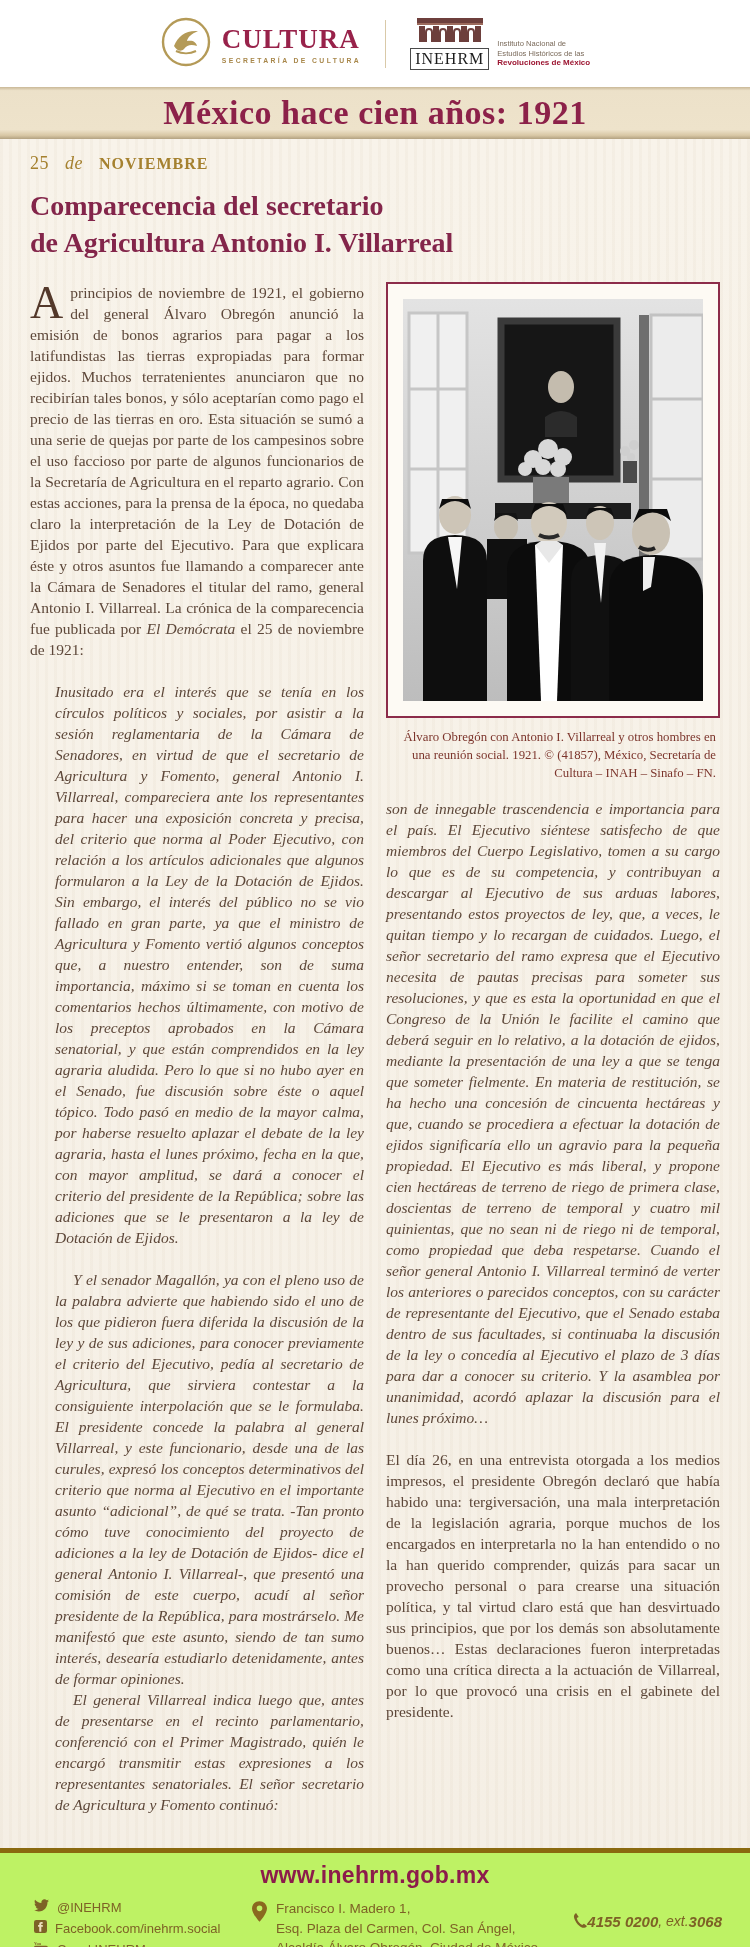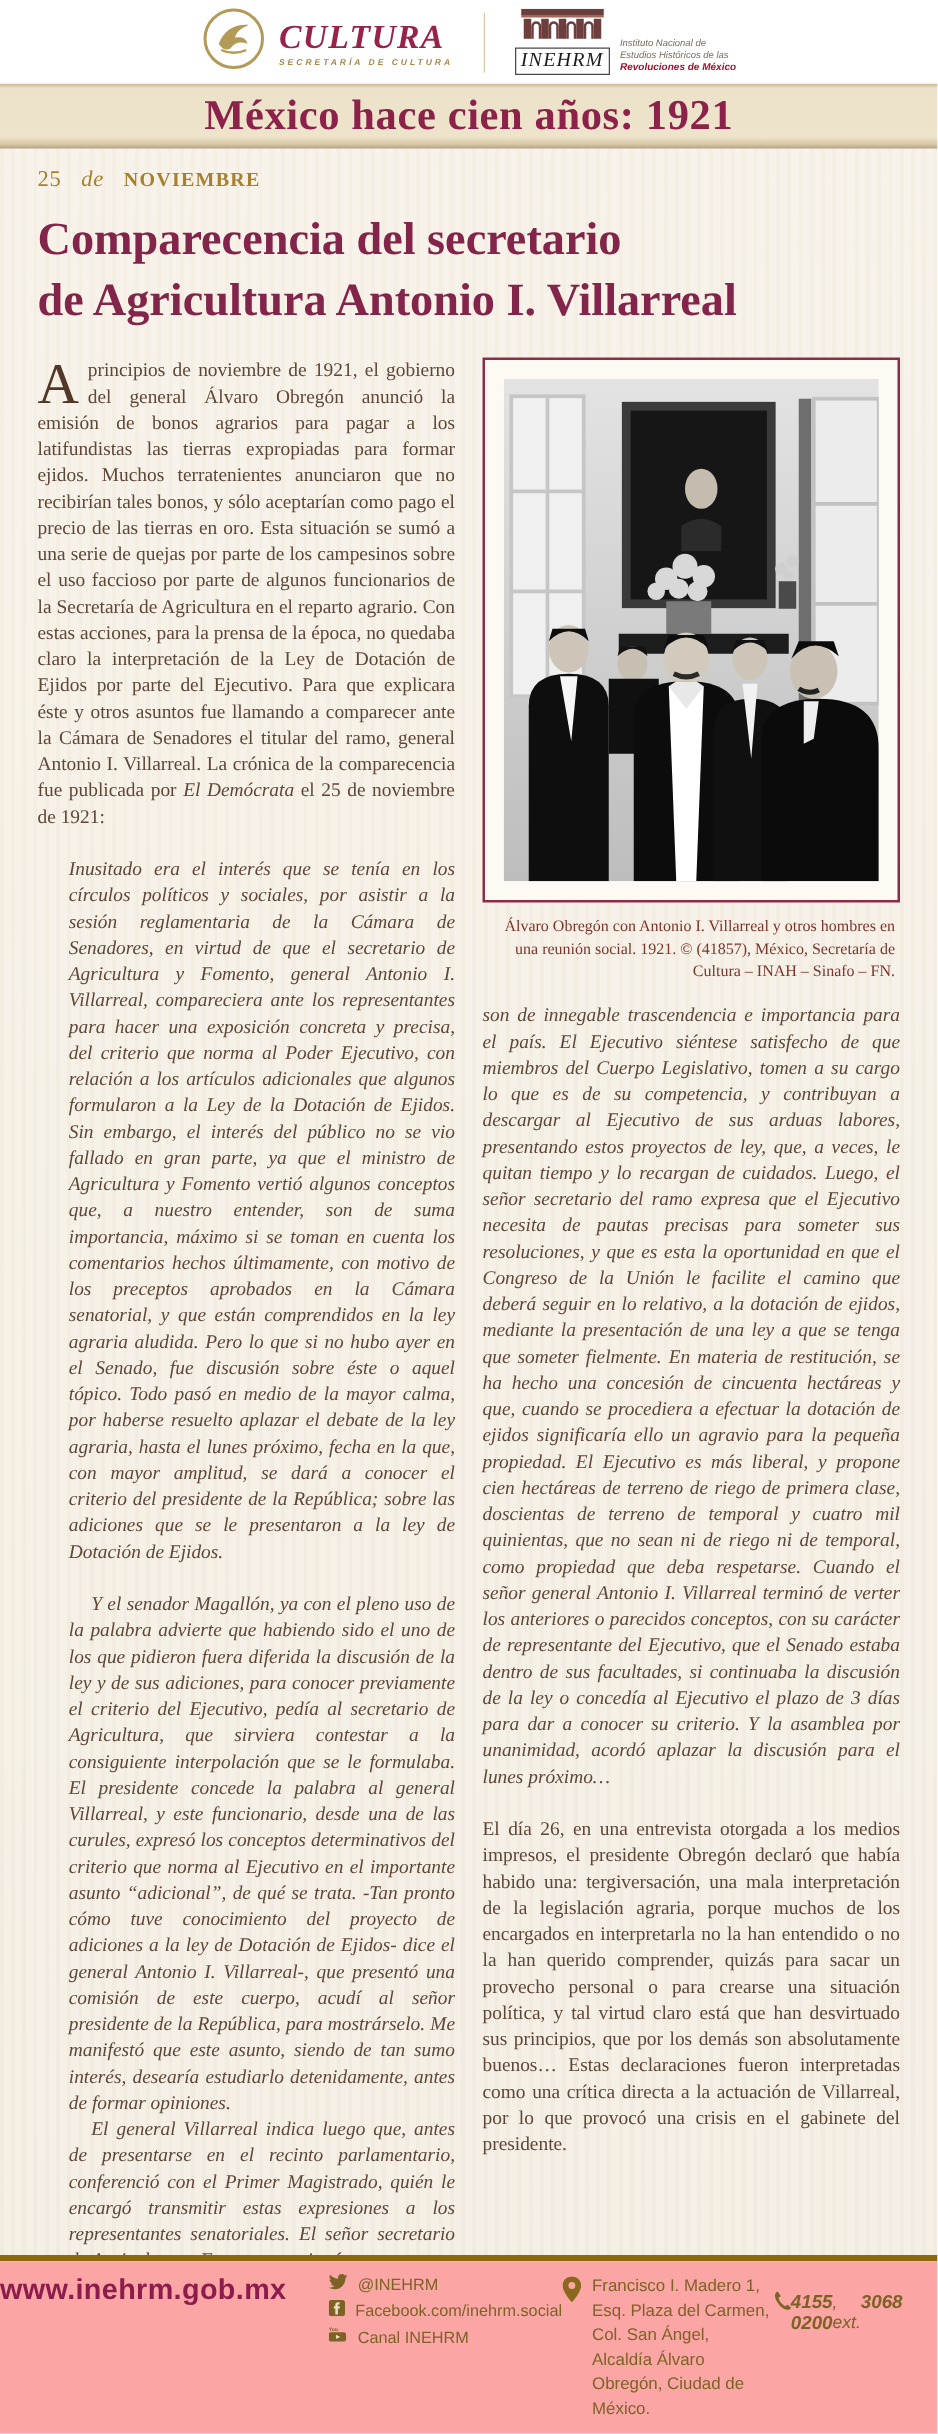--- a/index.html
+++ b/index.html
@@ -5,24 +5,23 @@
   html,body{margin:0;padding:0;}
   body{
     width:750px;height:1947px;
     background:#ffffff;
     display:flex;flex-direction:column;
     overflow:hidden;
     font-family:"Liberation Serif", serif;
   }
   
   .logo-strip{
-    height:67px;background:#ffffff;
+    height:87px;background:#ffffff;
     display:flex;align-items:center;justify-content:center;gap:24px;
     flex:0 0 auto;
-    font-style:italic;
   }
   .cultura-block{display:flex;align-items:center;gap:10px;}
   .cultura-text .word{
     font-size:27px;font-weight:bold;color:#98224a;letter-spacing:1px;
   }
   .cultura-text .sub{
     font-size:6.8px;color:#a8874a;letter-spacing:2.4px;margin-top:2px;
     font-family:"Liberation Sans",sans-serif;font-weight:bold;
   }
   .logo-divider{width:1px;height:48px;background:#d9c9a8;}
@@ -53,21 +52,21 @@
     background:
       repeating-linear-gradient(90deg, rgba(210,195,170,.10) 0 3px, rgba(255,255,255,0) 3px 9px),
       linear-gradient(180deg,#f8f3ea,#f5efe5);
     padding:14px 30px 0 30px;
   }
   .date-line{color:#a5812f;font-size:18px;letter-spacing:.5px;}
   .date-line .de{font-style:italic;margin:0 16px;}
   .date-line .month{font-size:16px;font-weight:bold;letter-spacing:1px;}
   h1.article-title{
     margin:14px 0 20px 0;
-    font-size:37px;line-height:1.32;font-weight:bold;color:#83254a;
+    font-size:28px;line-height:1.32;font-weight:bold;color:#83254a;
   }
   .columns{display:flex;gap:22px;}
   .col{width:334px;}
   .col p{
     margin:0 0 0 0;
     color:#5d4739;font-size:15.5px;line-height:21px;text-align:justify;
   }
   .dropcap{
     float:left;font-size:46px;line-height:36px;padding:3px 7px 0 0;color:#53382a;
   }
@@ -82,23 +81,23 @@
   }
   .photo-frame svg{display:block;}
   .photo-caption{
     margin:10px 4px 16px 4px;text-align:right;
     font-size:12.8px;line-height:1.42;color:#7c352c;
   }
   .col p.final{margin-top:21px;font-style:normal;}
   
   .gold-bar{height:5px;background:#8a690f;flex:0 0 auto;}
   .footer{
-    flex:0 0 auto;height:138px;background:#fca5a5;
+    flex:0 0 auto;height:94px;background:#bef264;
     font-family:"Liberation Sans",sans-serif;color:#7d6226;
-    display:flex;
+    display:flex;flex-direction:column;
   }
   .footer-url{
     text-align:center;font-size:23px;font-weight:bold;color:#8c1c4b;
     margin-top:9px;letter-spacing:.3px;
   }
   .footer-cols{
     display:flex;align-items:flex-start;justify-content:space-between;
     padding:10px 28px 0 34px;
   }
   .social{display:flex;flex-direction:column;gap:5px;font-size:13px;}

